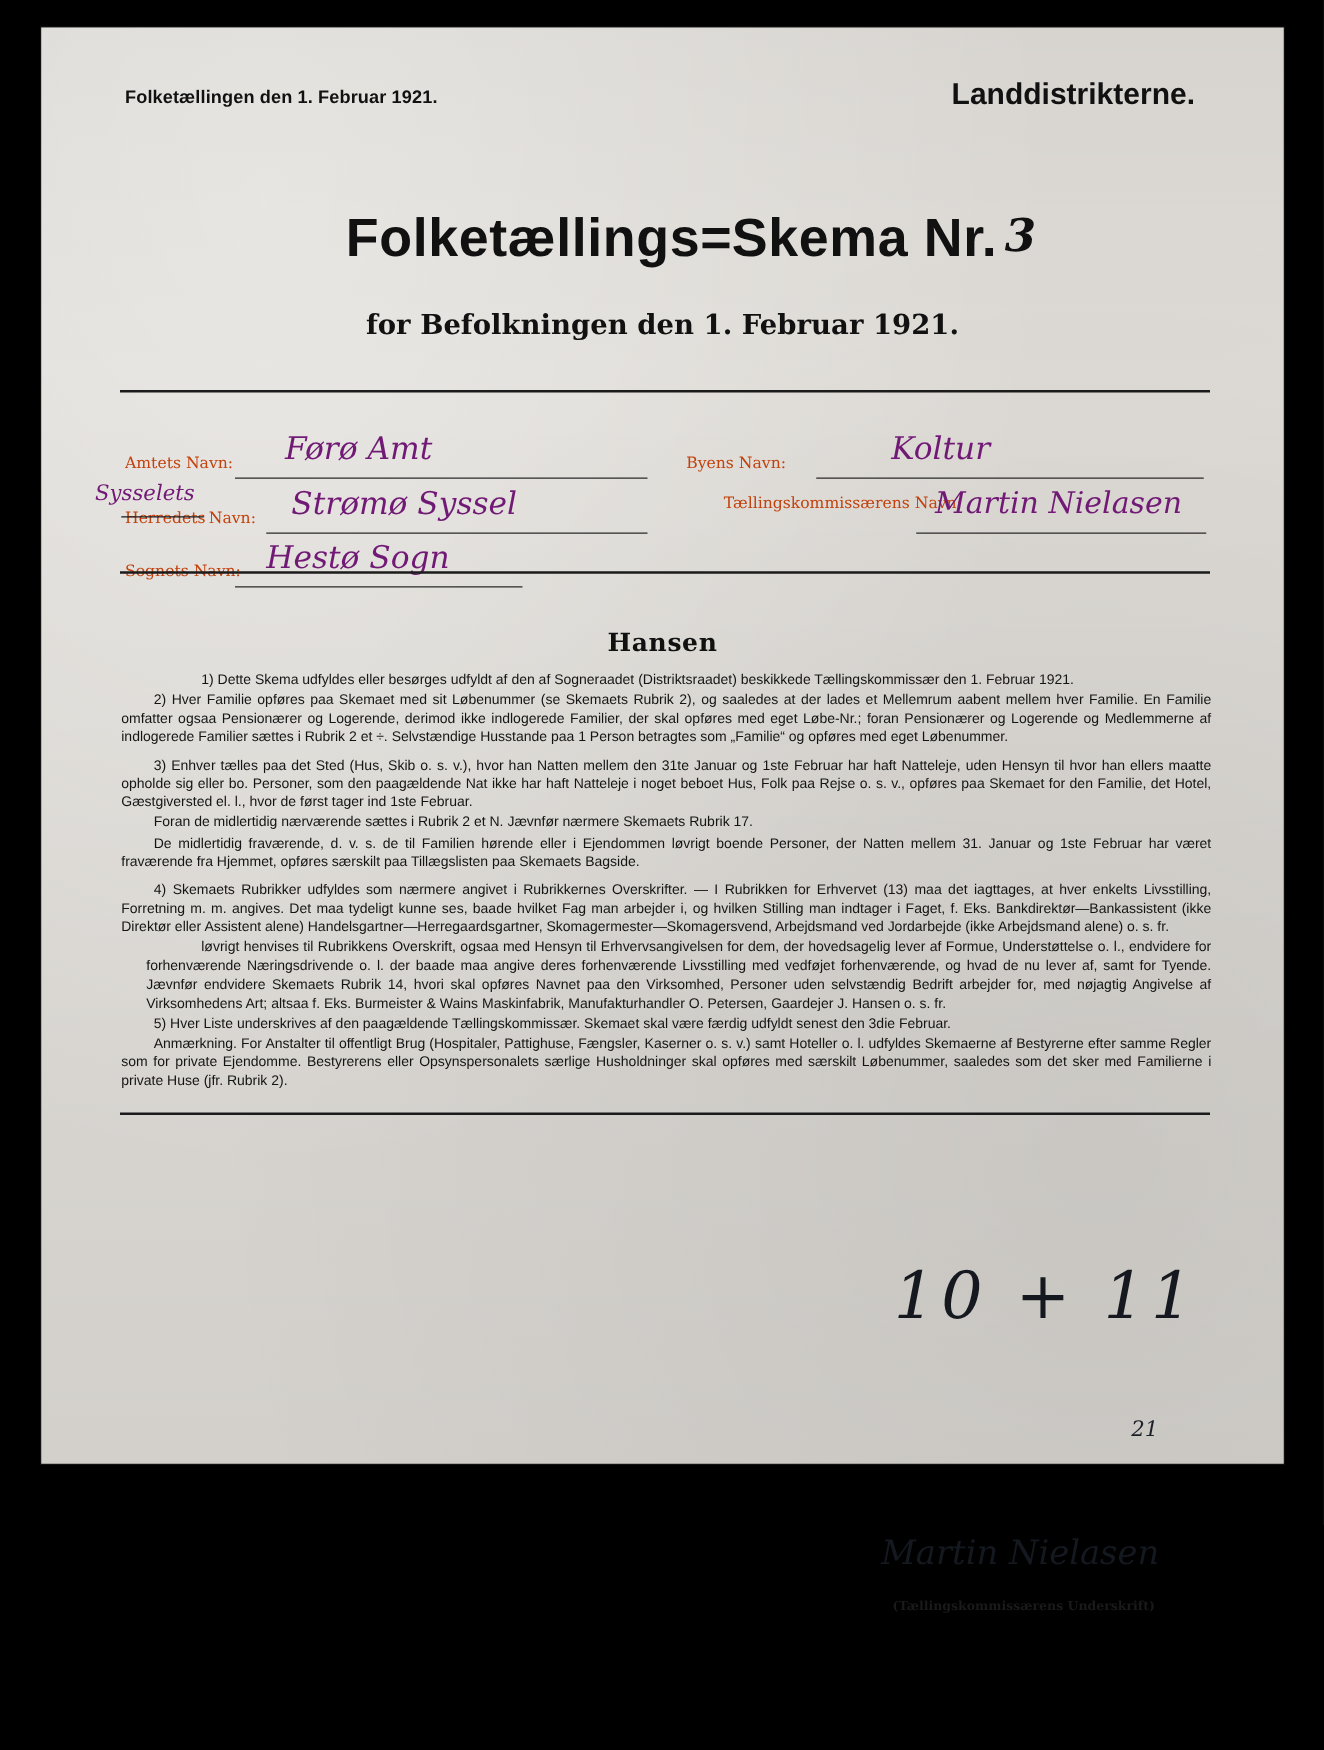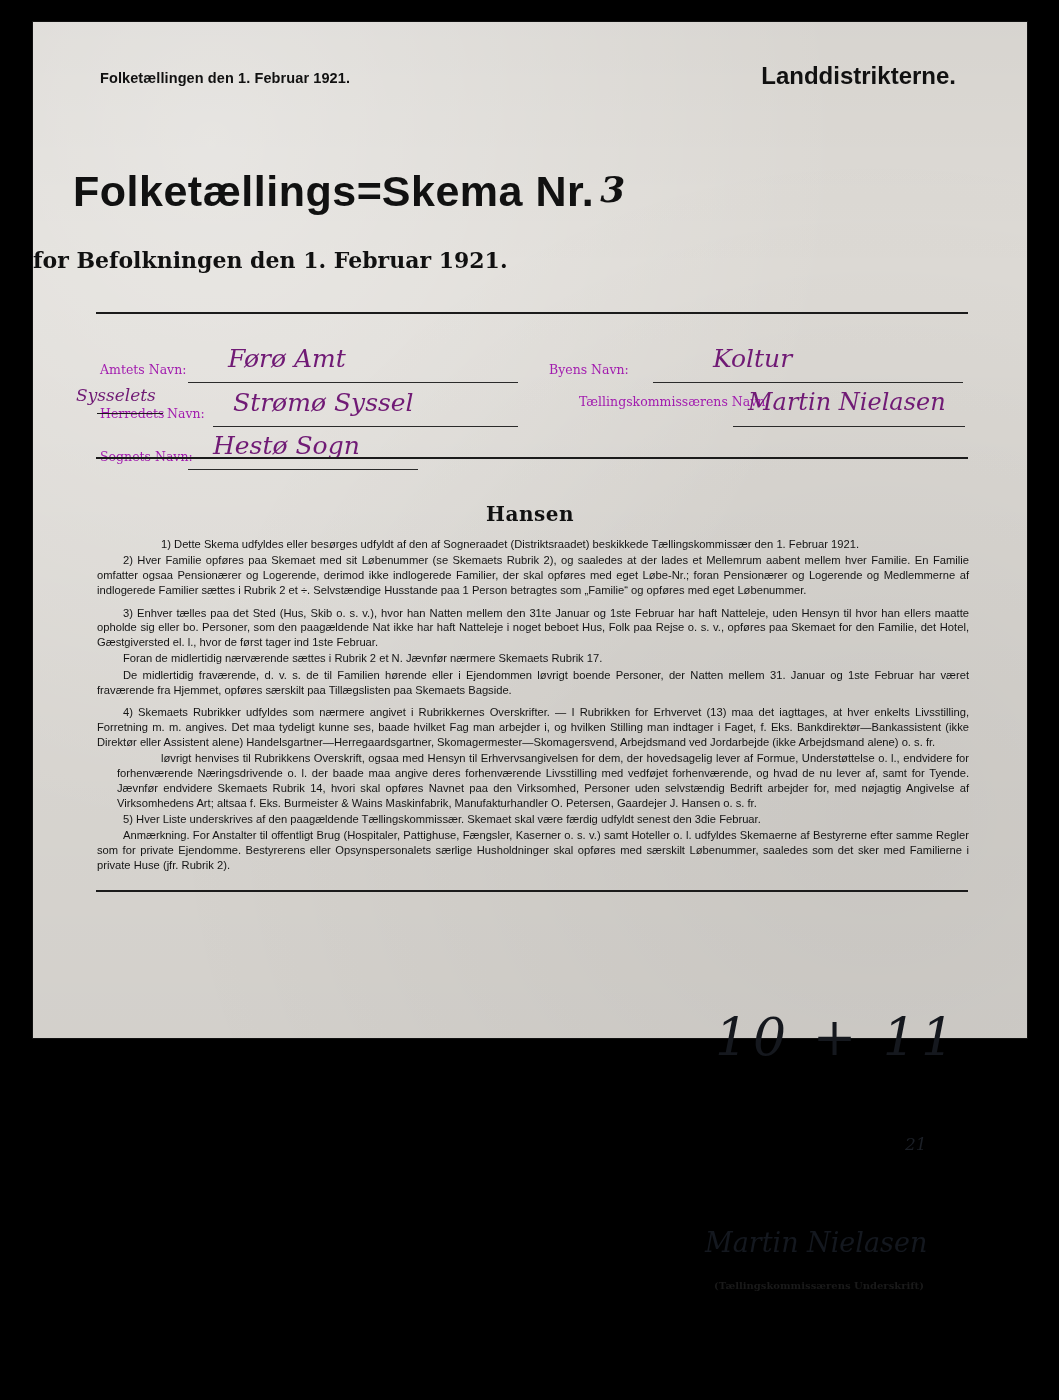--- a/index.html
+++ b/index.html
@@ -11,21 +11,21 @@
     width: 1059px;
     height: 1400px;
     overflow: hidden;
     font-family: "Liberation Sans", sans-serif;
   }
   .page {
     position: absolute;
     left: 33px;
     top: 22px;
     width: 994px;
-    height: 1016px;
+    height: 1149px;
     background: #dedbd6;
     box-shadow: 0 0 0 1px #111;
   }
   
   .page:before {
     content: "";
     position: absolute;
     inset: 0;
     background:
       radial-gradient(ellipse at 18% 12%, rgba(255,255,255,0.35), rgba(255,255,255,0) 55%),
@@ -53,21 +53,21 @@
     top: 40px;
     font-size: 24px;
     font-weight: bold;
   }
 
   .maintitle {
     position: absolute;
     left: 0;
     right: 0;
     top: 145px;
-    text-align: left;
+    text-align: center;
     font-size: 43px;
     font-weight: bold;
     letter-spacing: 0.5px;
     padding-left: 40px;
   }
   .maintitle .eq {
     letter-spacing: 0;
   }
   .maintitle .nr3 {
     font-family: "DejaVu Serif", serif;
@@ -76,40 +76,41 @@
     font-weight: bold;
     position: relative;
     top: -4px;
     left: 6px;
   }
   .subtitle {
     position: absolute;
     left: 0;
     right: 0;
     top: 225px;
+    text-align: center;
     font-size: 22px;
     font-weight: bold;
     font-family: "DejaVu Serif", serif;
   }
 
   .rule {
     position: absolute;
     background: #1b1b1b;
     height: 2px;
   }
   .rule.r1 { left: 63px; width: 872px; top: 290px; }
   .rule.r2 { left: 63px; width: 872px; top: 435px; }
   .rule.r3 { left: 63px; width: 872px; top: 868px; }
 
   
   .field-label {
     position: absolute;
     font-size: 12.5px;
     font-family: "DejaVu Serif", serif;
-    color: #a21caf;
+    color: #c2410c;
   }
   .field-line {
     position: absolute;
     border-bottom: 1px solid #2a2a2a;
     height: 0;
   }
   .hand {
     position: absolute;
     font-family: "DejaVu Serif", serif;
     font-style: italic;

